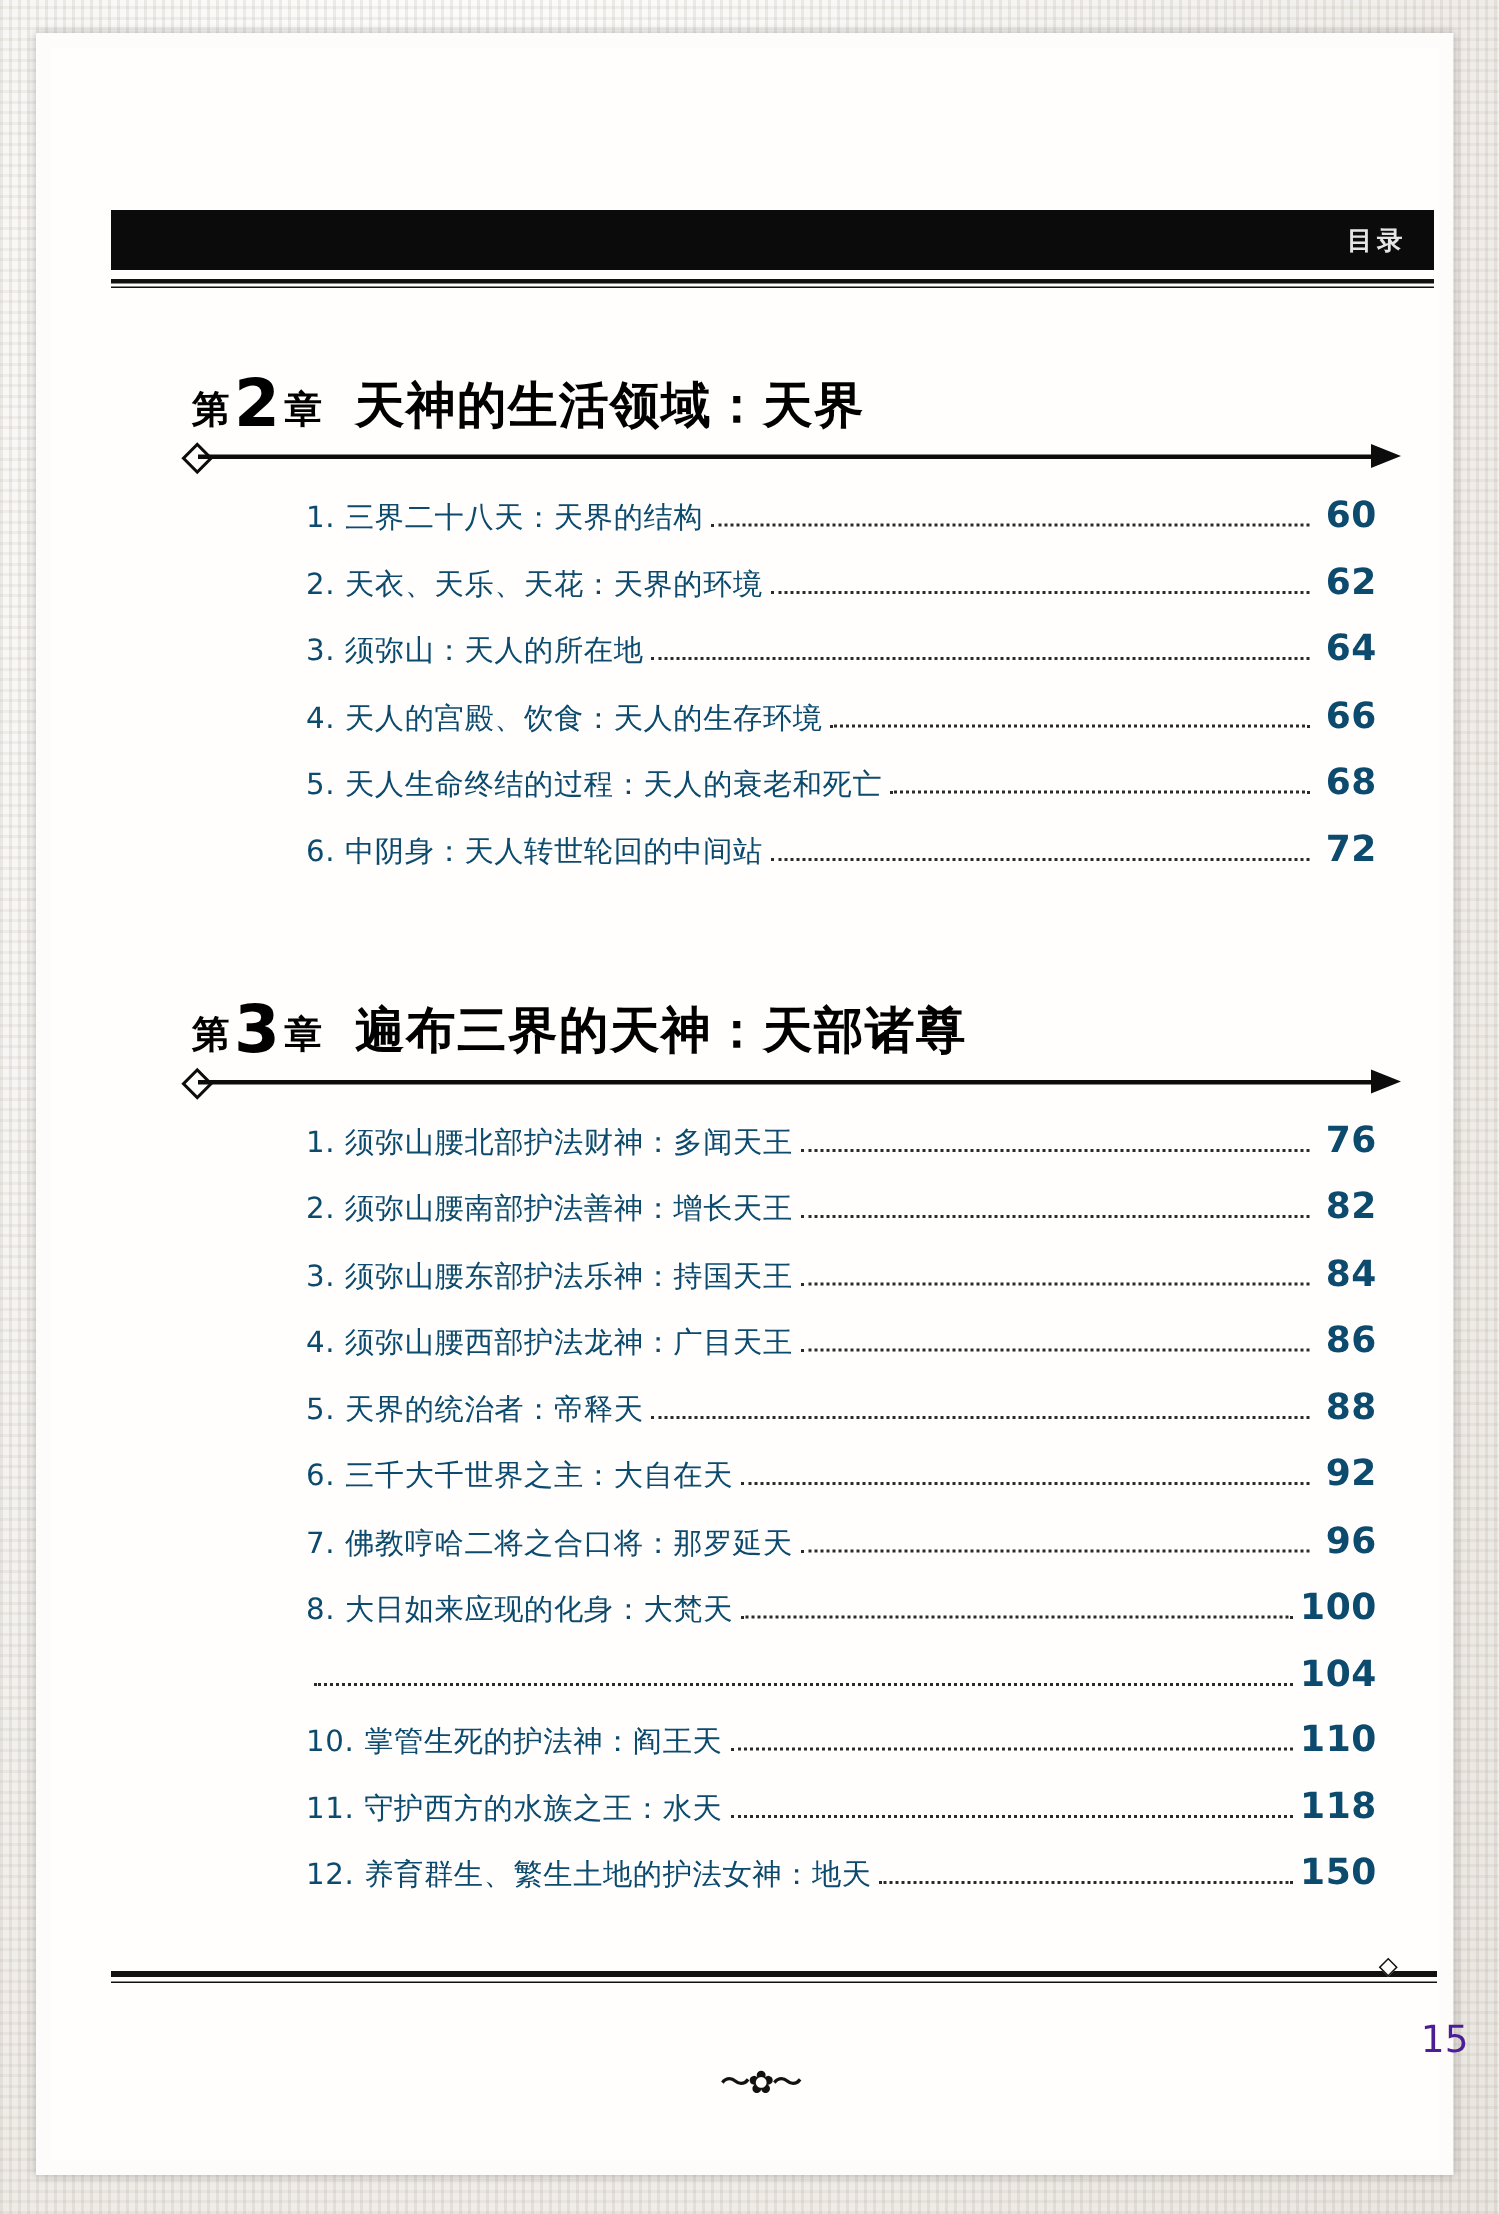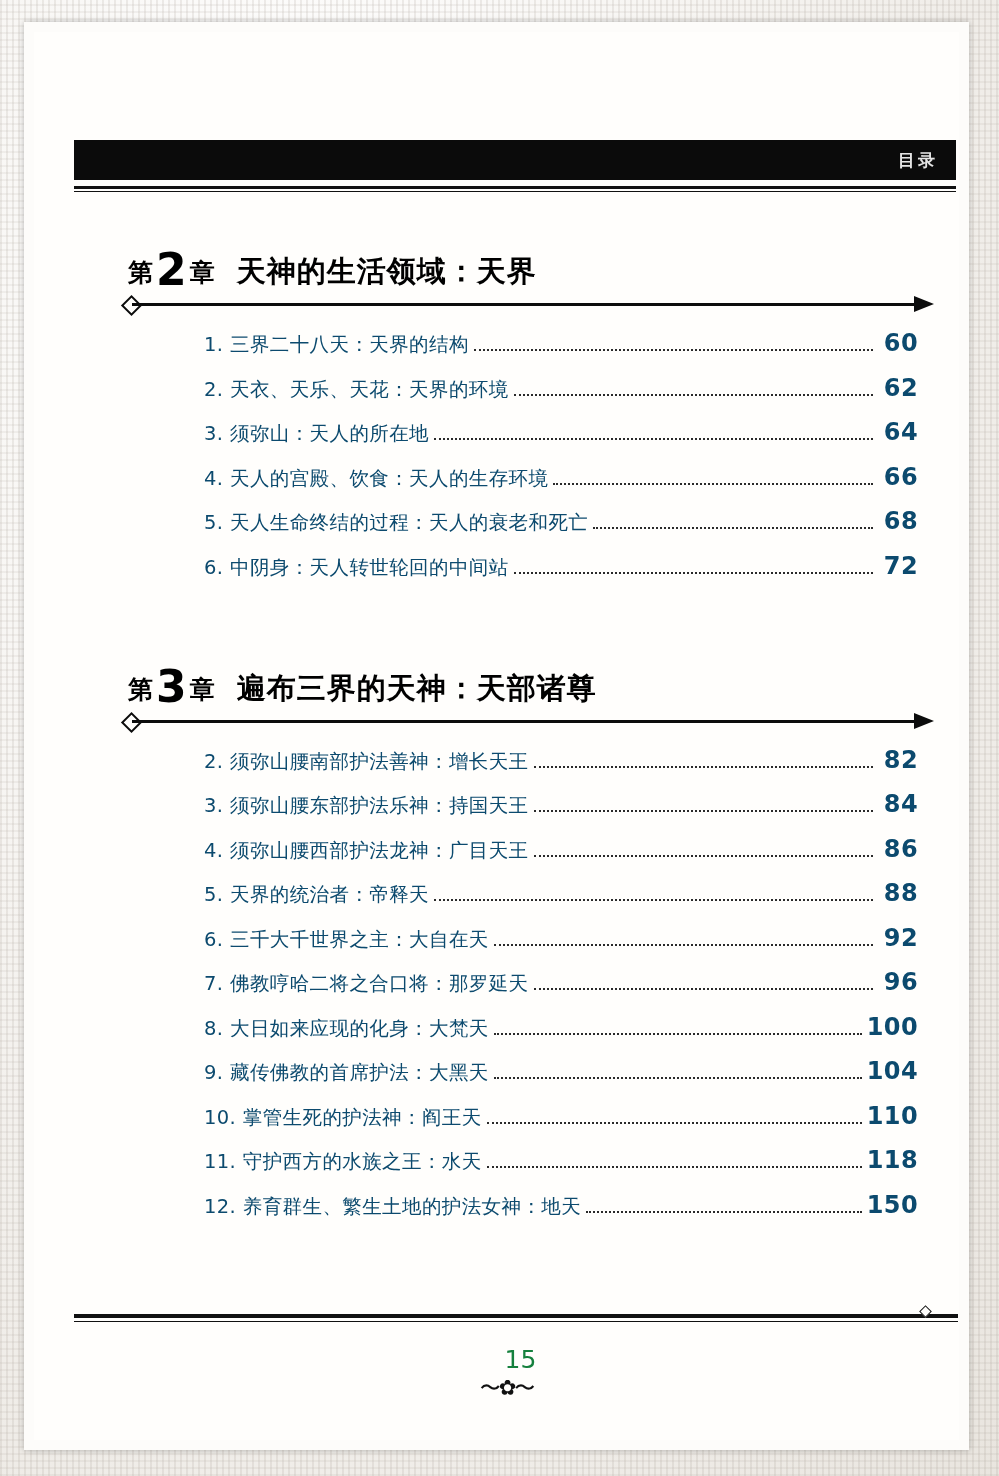--- a/index.html
+++ b/index.html
@@ -113,21 +113,21 @@
     font-size: 44px;
     line-height: 1;
     color: #000;
     padding: 0 3px;
     position: relative;
     top: 4px;
   }
   .ch-name {
     font-family: "DejaVu Sans", sans-serif;
     font-weight: bold;
-    font-size: 29px;
+    font-size: 33px;
     line-height: 1;
     color: #000;
     margin-left: 22px;
     letter-spacing: 1px;
     padding-bottom: 2px;
   }
   .arrow-rule {
     position: relative;
     height: 16px;
     margin-top: 9px;
@@ -211,26 +211,26 @@
     top: -7px;
     width: 7px;
     height: 7px;
     border: 1px solid #111;
     background: #fffefc;
     transform: rotate(45deg);
   }
   .page-num {
     position: absolute;
     bottom: 66px;
-    left: 14px;
+    left: 0;
     width: 945px;
-    text-align: center;
+    text-align: right;
     font-size: 25px;
     font-family: "DejaVu Sans", sans-serif;
-    color: #15803d;
+    color: #4c1d95;
   }
   .page-orn {
     position: absolute;
     bottom: 38px;
     left: 0;
     width: 945px;
     text-align: center;
     font-size: 21px;
     color: #111;
     letter-spacing: -2px;
@@ -309,20 +309,25 @@
             <span class="ch-name">遍布三界的天神：天部诸尊</span>
           </div>
           <div class="arrow-rule">
             <span class="dot"></span>
             <span class="bar"></span>
             <span class="head"></span>
           </div>
 
           <div class="entries">
             <div class="entry">
+              <span class="etext">1. 须弥山腰北部护法财神：多闻天王</span>
+              <span class="leader"></span>
+              <span class="pg">76</span>
+            </div>
+            <div class="entry">
               <span class="etext">2. 须弥山腰南部护法善神：增长天王</span>
               <span class="leader"></span>
               <span class="pg">82</span>
             </div>
             <div class="entry">
               <span class="etext">3. 须弥山腰东部护法乐神：持国天王</span>
               <span class="leader"></span>
               <span class="pg">84</span>
             </div>
             <div class="entry">
@@ -344,21 +349,20 @@
               <span class="etext">7. 佛教哼哈二将之合口将：那罗延天</span>
               <span class="leader"></span>
               <span class="pg">96</span>
             </div>
             <div class="entry">
               <span class="etext">8. 大日如来应现的化身：大梵天</span>
               <span class="leader"></span>
               <span class="pg">100</span>
             </div>
             <div class="entry">
-              <span class="etext">9. 藏传佛教的首席护法：大黑天</span>
               <span class="leader"></span>
               <span class="pg">104</span>
             </div>
             <div class="entry">
               <span class="etext">10. 掌管生死的护法神：阎王天</span>
               <span class="leader"></span>
               <span class="pg">110</span>
             </div>
             <div class="entry">
               <span class="etext">11. 守护西方的水族之王：水天</span>

